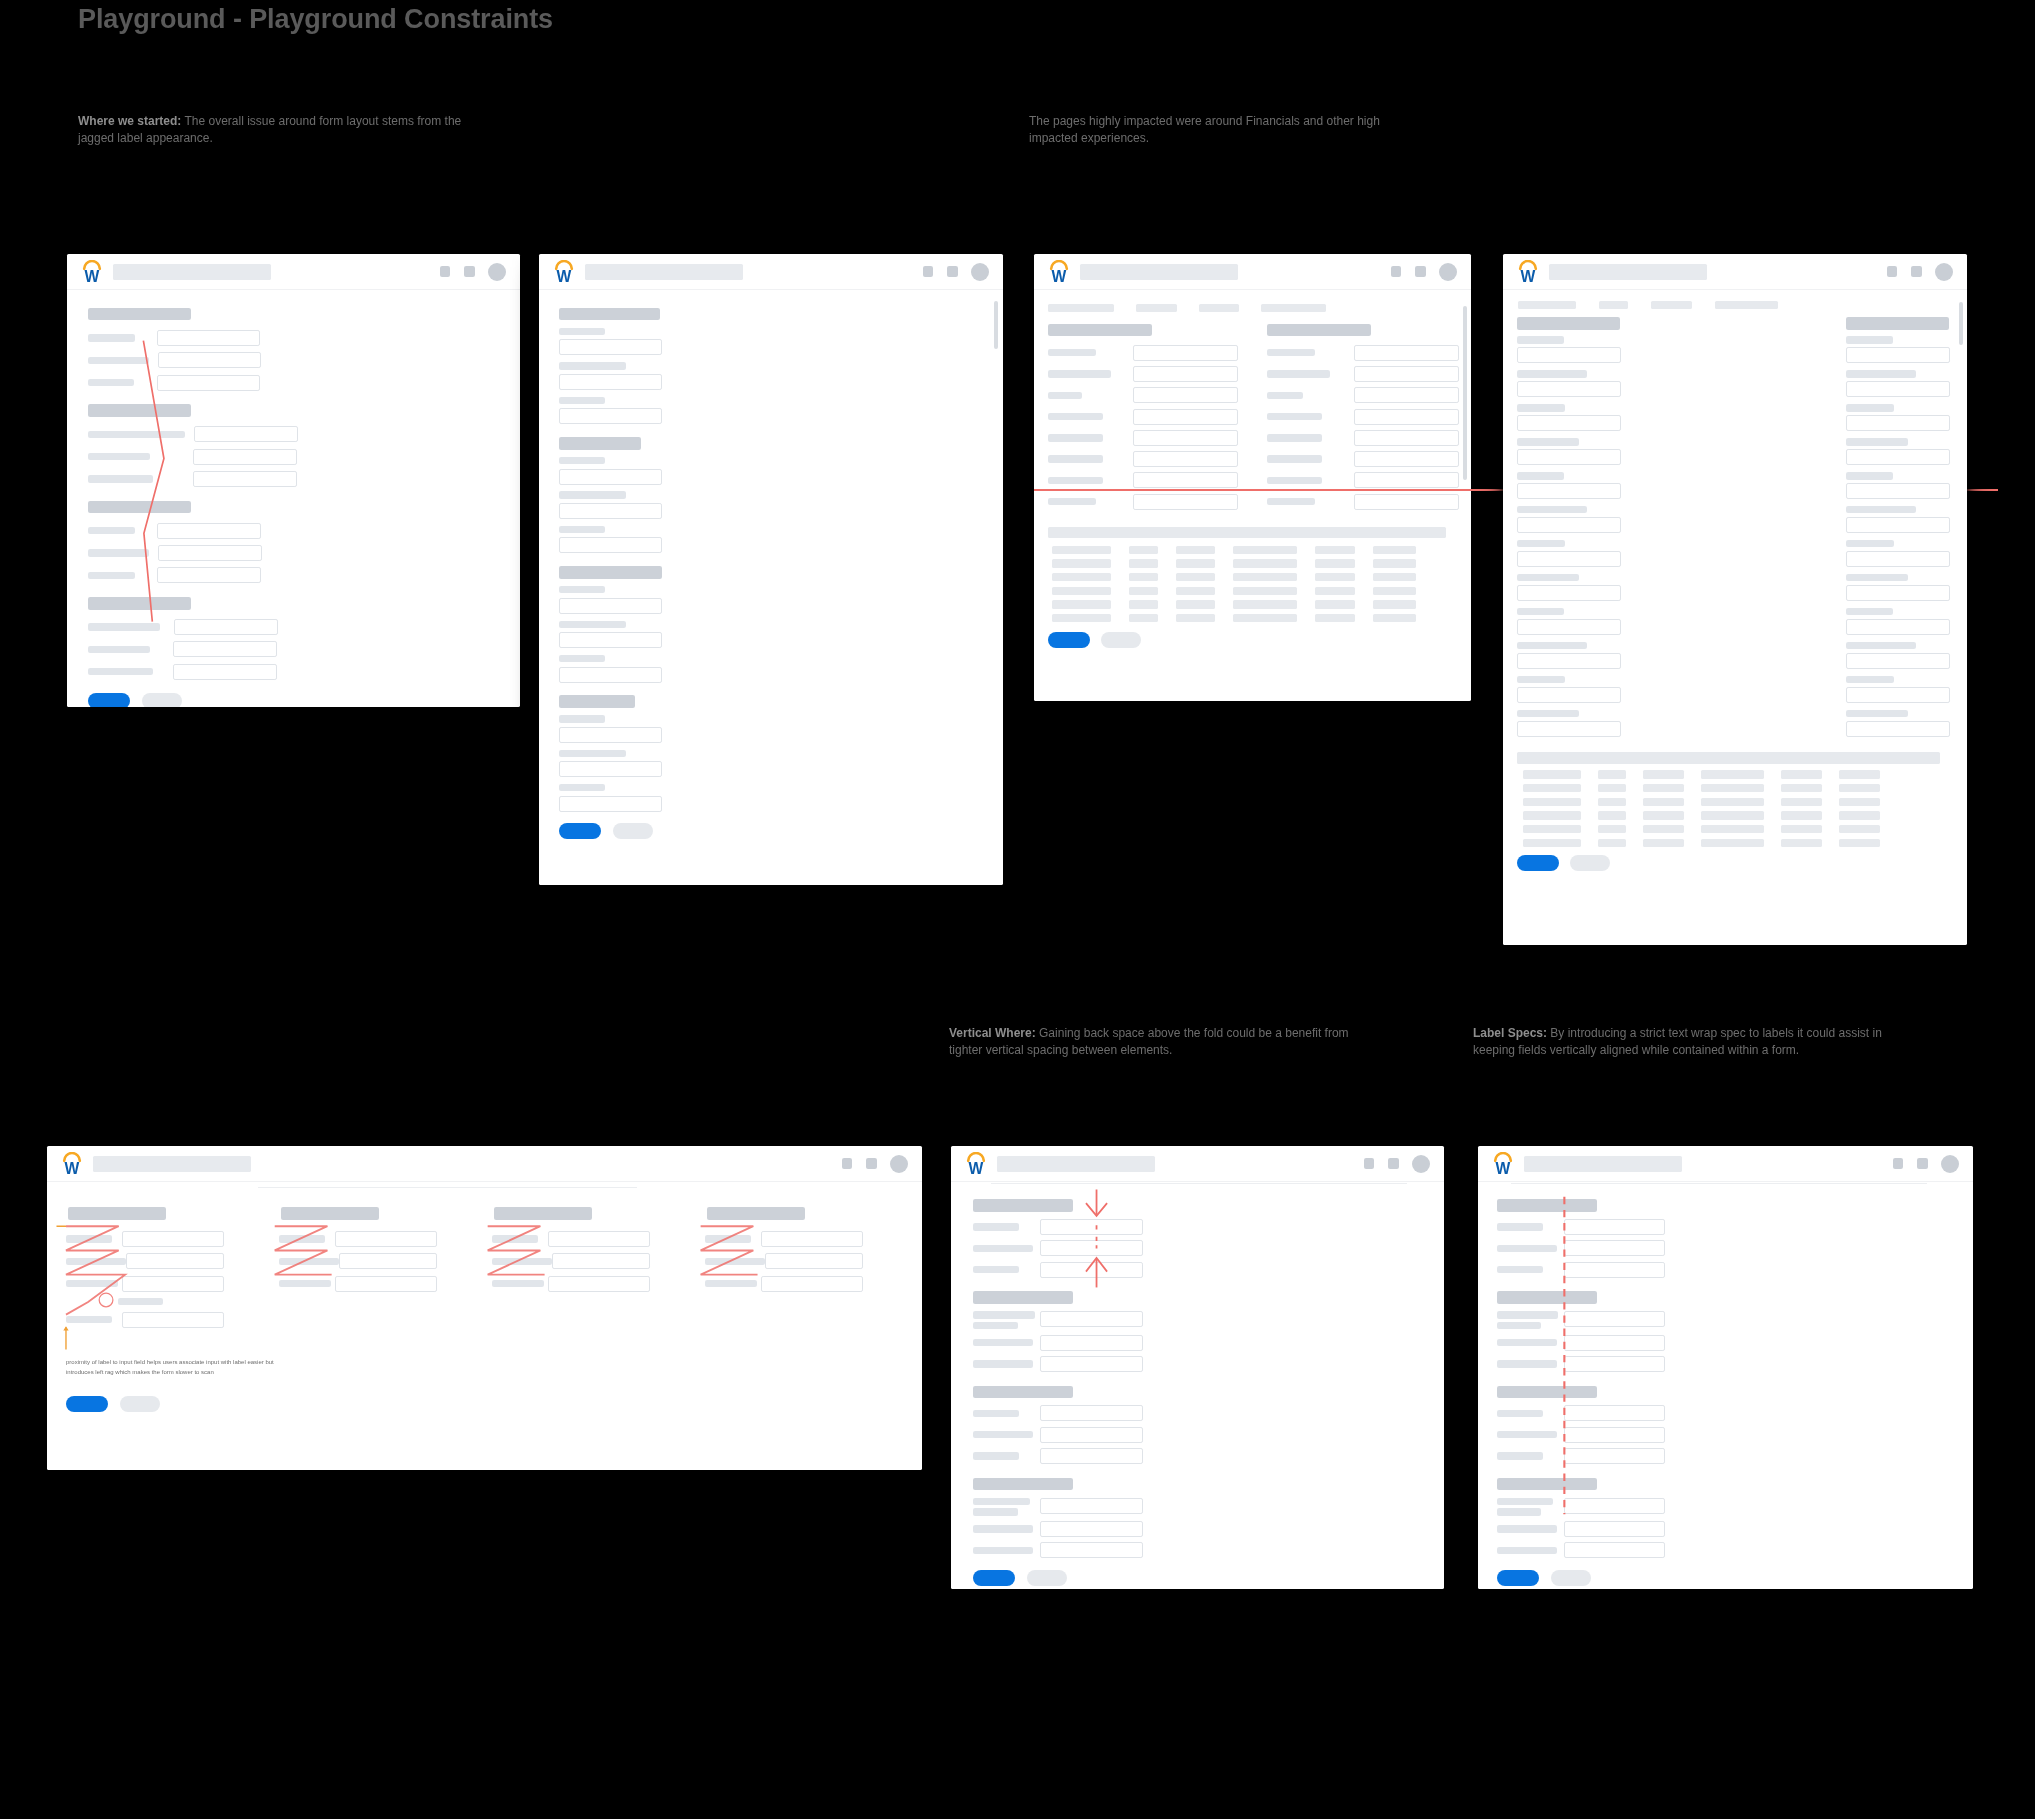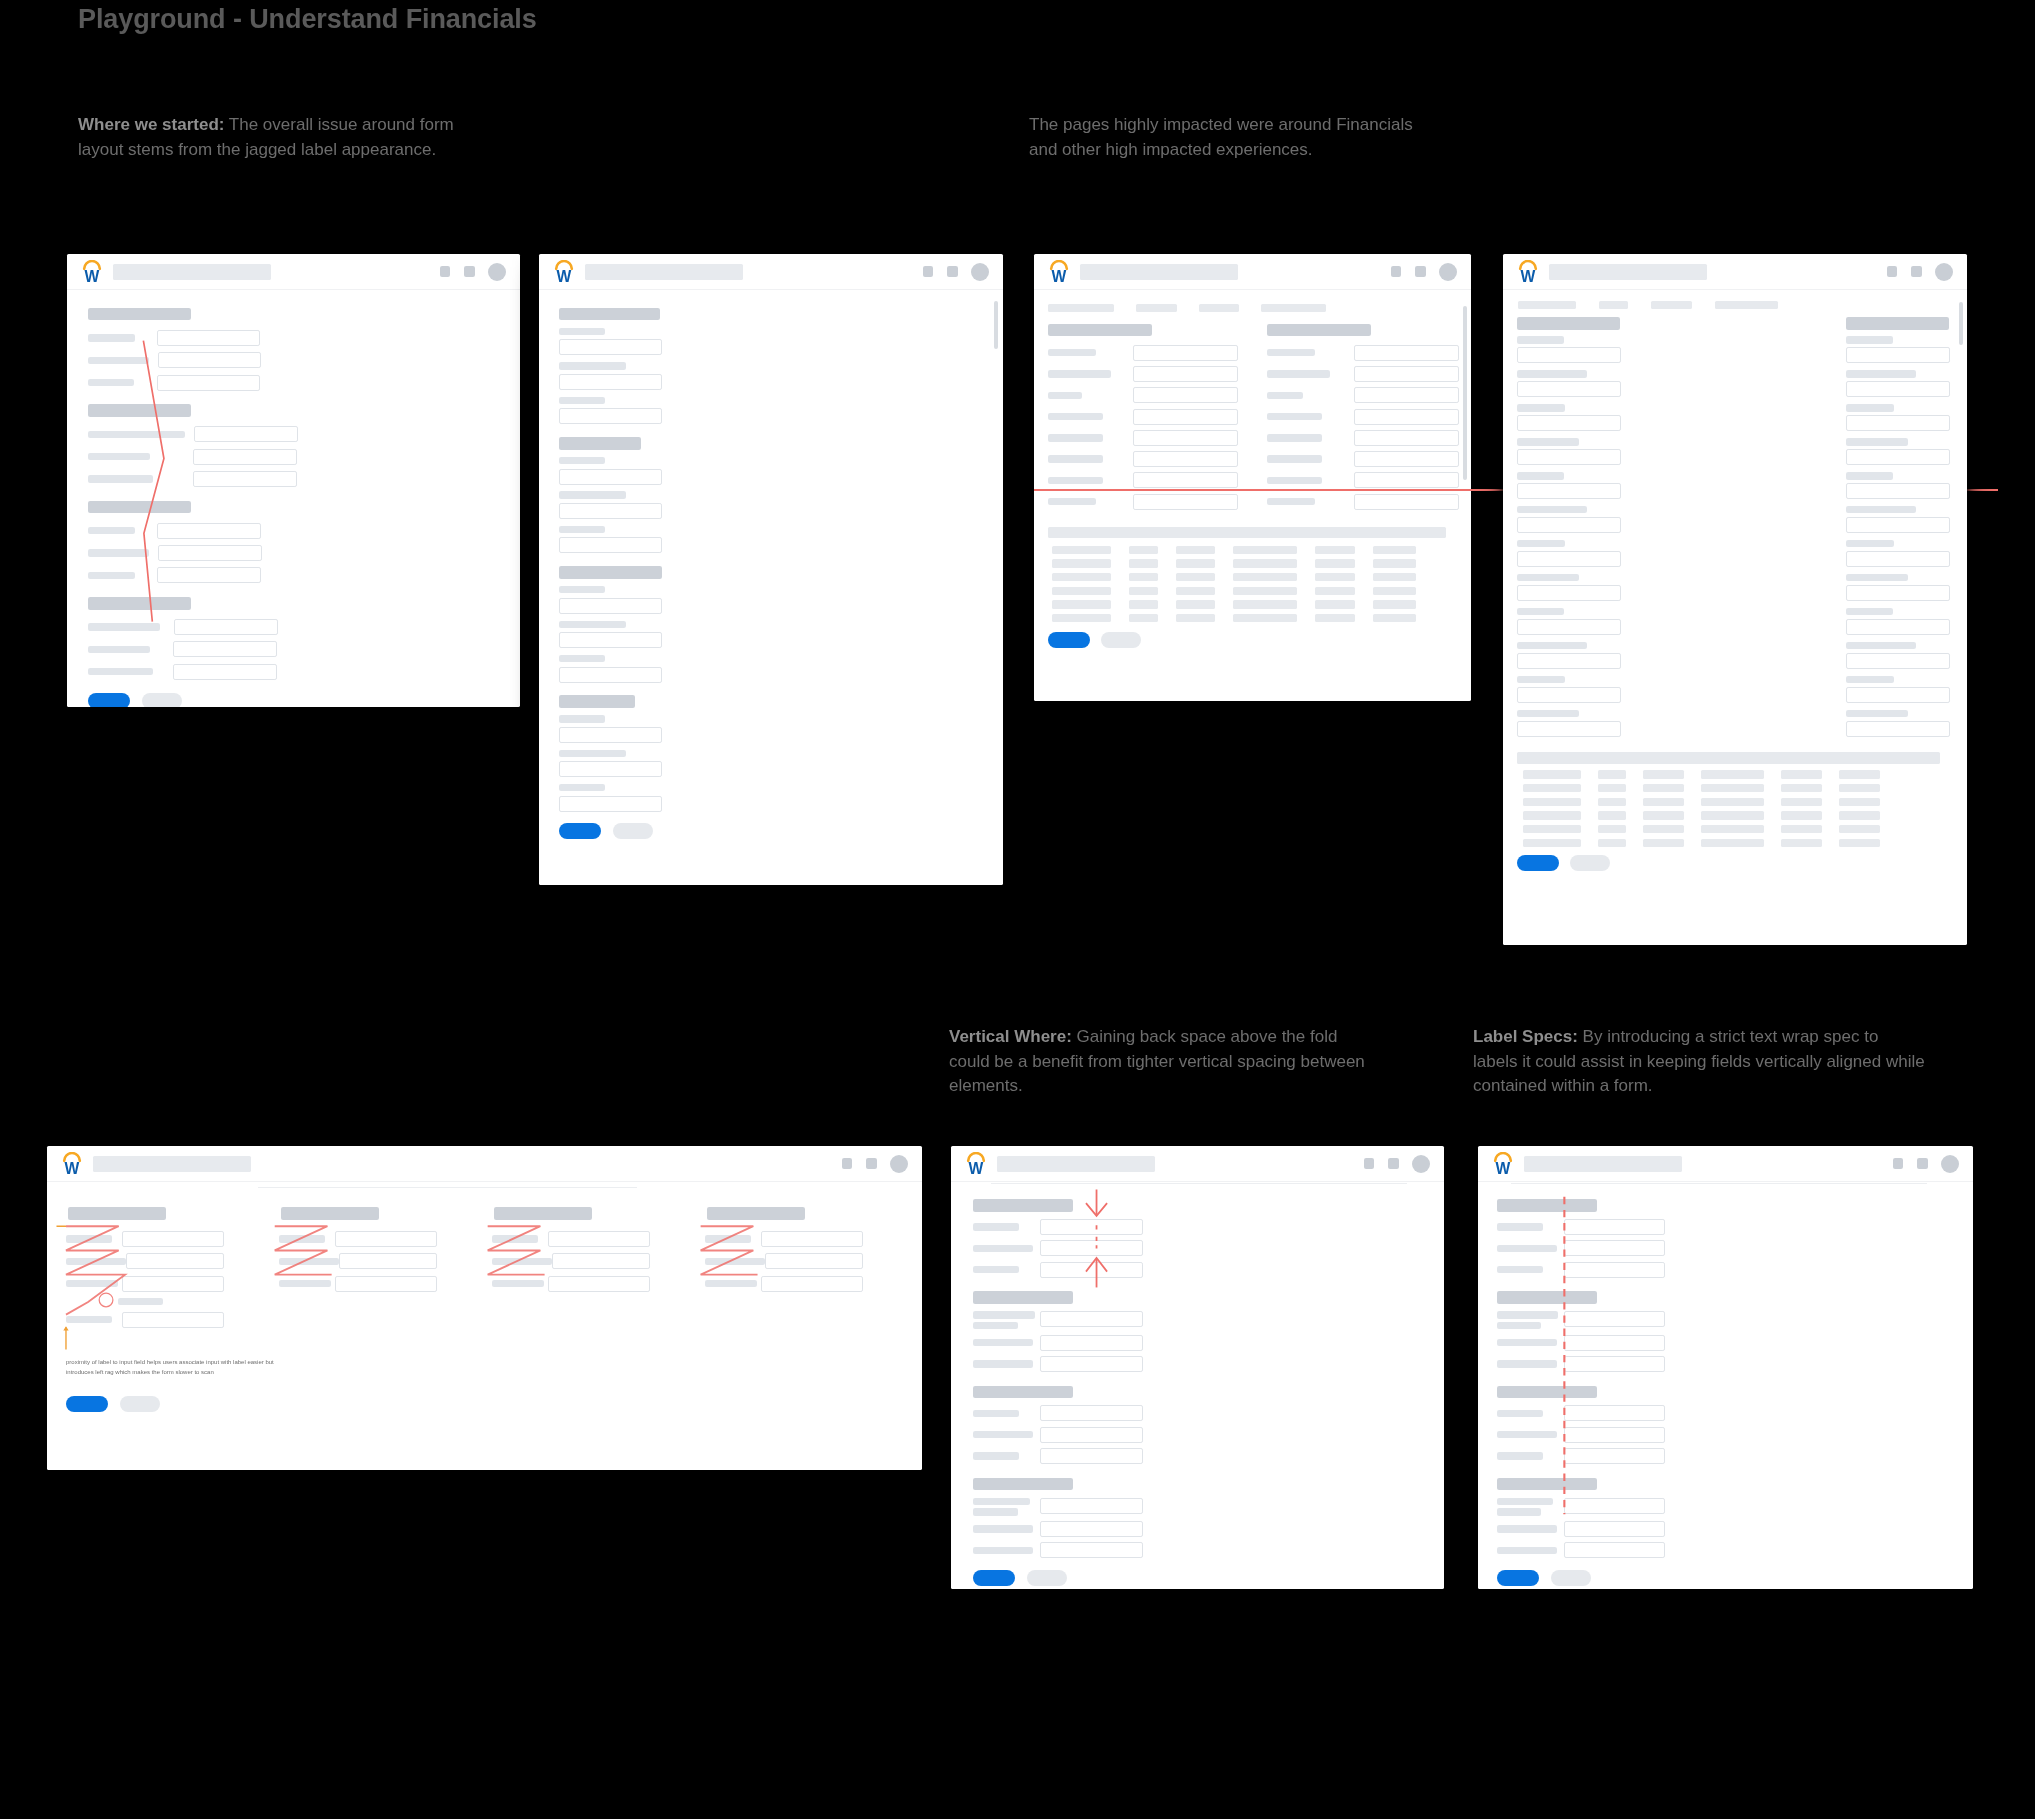--- a/index.html
+++ b/index.html
@@ -19,21 +19,21 @@
     font-size: 27px; font-weight: 700;
     color: #5a5a5a;
     letter-spacing: -0.1px;
     white-space: nowrap;
   }
 
   
   .caption {
     position: absolute;
     color: #6d6d6d;
-    font-size: 17px;
+    font-size: 12px;
     line-height: 1.45;
   }
   .caption b { color: #8e8e8e; font-weight: 700; }
 
   
   .win {
     position: absolute;
     background: #ffffff;
     border-radius: 1.6px;
     box-shadow: 0 13.7px 24px rgba(0,0,0,0.95),
@@ -80,21 +80,21 @@
     position: absolute;
     font-size: 6px; line-height: 1.6; color: #6f6f6f;
     width: 221px;
   }
 </style>
 </head>
 <body>
 
 <div class="board">
 
-  <div class="board-title">Playground - Understand Financials</div>
+  <div class="board-title">Playground - Playground Constraints</div>
 
   <div class="caption" style="left:78px; top:113px; width:416px;">
     <b>Where we started:</b><span> The overall issue around form layout stems from the jagged label appearance.</span>
   </div>
   <div class="caption" style="left:1029px; top:113px; width:401px;">
     <b></b><span>The pages highly impacted were around Financials and other high impacted experiences.</span>
   </div>
 
   <div class="caption" style="left:949px; top:1025px; width:432px;">
     <b>Vertical Where:</b><span> Gaining back space above the fold could be a benefit from tighter vertical spacing between elements.</span>

